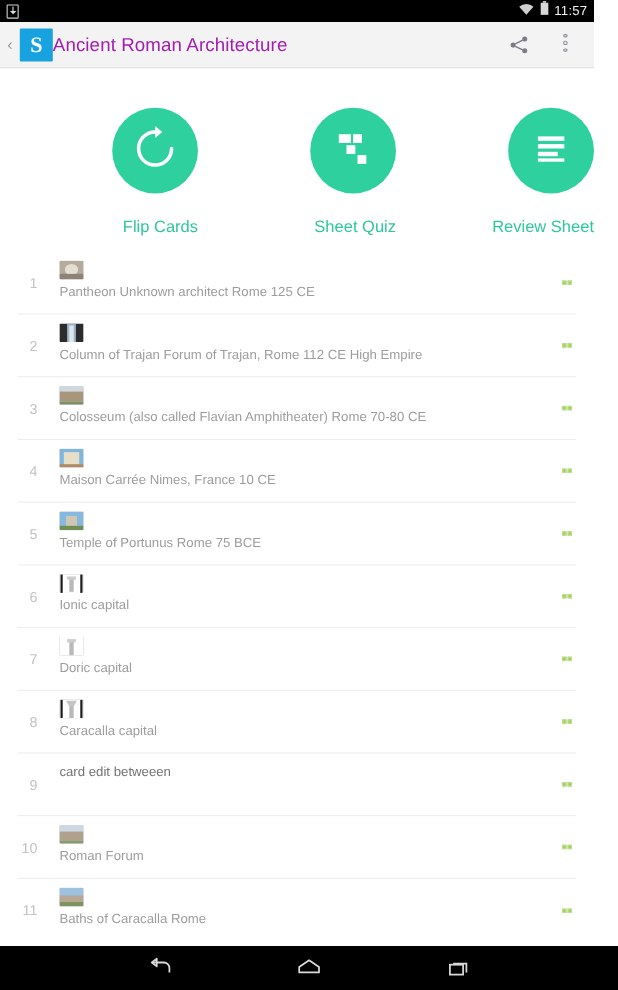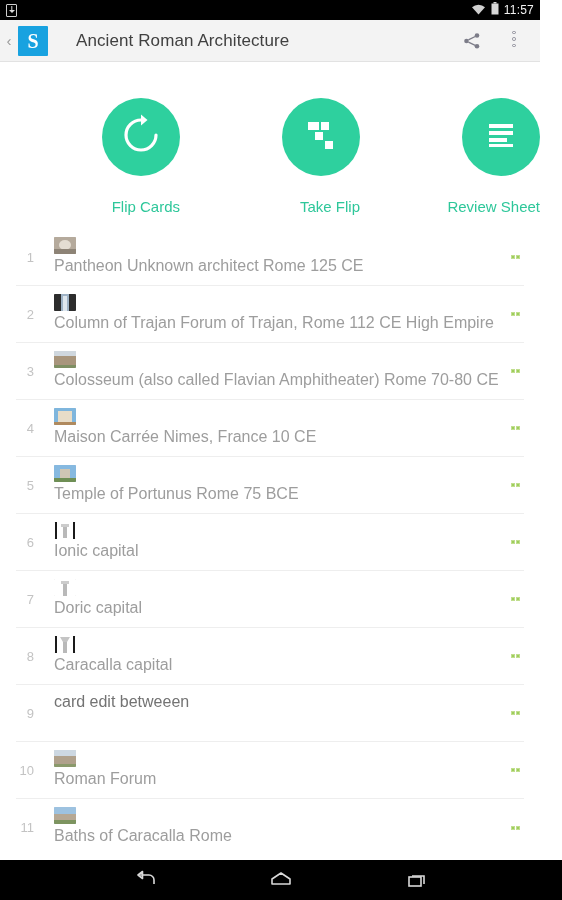--- a/index.html
+++ b/index.html
@@ -35,21 +35,21 @@
   }
   .ab-back { color:#9a9a9a; font-size:15px; width:14px; text-align:center;
              line-height:1; cursor:default; }
   .ab-logo {
     width:30px; height:30px; background:#18a2e0; border-radius:1px;
     display:flex; align-items:center; justify-content:center;
     color:#fff; font-size:20px; font-weight:bold; font-family:"Liberation Serif", serif;
     line-height:1; margin-left:2px;
   }
   .ab-title {
-    margin-left:28px; color:#404040; font-size:17px; letter-spacing:0.1px;
+    margin-left:0; color:#a21caf; font-size:17px; letter-spacing:0.1px;
     white-space:nowrap;
   }
   .ab-actions { margin-left:auto; display:flex; align-items:center; gap:22px;
                 padding-right:8px; }
   .ab-icon { width:20px; height:20px; position:relative; }
   .ab-icon svg { display:block; }
   .dots3 { display:flex; flex-direction:column; gap:3px; align-items:center; }
   .dots3 i { width:3.5px; height:3.5px; border:1px solid #8c8c98; border-radius:50%;
              display:block; }
 
@@ -73,21 +73,21 @@
   .row-num {
     width:22px; flex:0 0 22px; text-align:right; color:#c3c3c3; font-size:13px;
     align-self:center; padding-right:4px;
   }
   .row-body { flex:1; padding-left:16px; padding-top:2px; }
   .thumb {
     width:22px; height:17px; border-radius:1px; margin-bottom:3px;
     background:#cfcfcf; overflow:hidden; position:relative; display:block;
   }
   .thumb svg { display:block; }
-  .row-text { font-size:16px; color:#9d9d9d; line-height:17px; white-space:nowrap; }
+  .row-text { font-size:12px; color:#9d9d9d; line-height:17px; white-space:nowrap; }
   .row-text.q { color:#3bb0e8; }
   .row-text.a { color:#737373; }
   .row-badge {
     position:absolute; right:4px; top:50%; transform:translateY(-50%);
     display:flex; gap:1.5px;
   }
   .row-badge i { display:block; width:4px; height:4px; background:#8cc63f;
                  opacity:0.85; border:0.5px solid #b7d97c; }
 
   
@@ -166,21 +166,21 @@
       <div class="circle">
         <span>
           <svg width="36" height="36" viewBox="0 0 36 36">
             <rect x="5" y="5" width="11" height="8" fill="#fff"></rect>
             <rect x="18" y="5" width="8" height="8" fill="#fff"></rect>
             <rect x="12" y="15" width="8" height="8" fill="#fff"></rect>
             <rect x="22" y="24" width="8" height="8" fill="#fff"></rect>
           </svg>
         </span>
       </div>
-      <span class="circle-label">Take Flip</span>
+      <span class="circle-label">Sheet Quiz</span>
     </div>
 
     <div class="circle-item">
       <div class="circle">
         <span>
           <svg width="36" height="36" viewBox="0 0 36 36">
             <rect x="6" y="7" width="24" height="4" fill="#fff"></rect>
             <rect x="6" y="14" width="24" height="4" fill="#fff"></rect>
             <rect x="6" y="21" width="18" height="4" fill="#fff"></rect>
             <rect x="6" y="27" width="24" height="3" fill="#fff"></rect>

